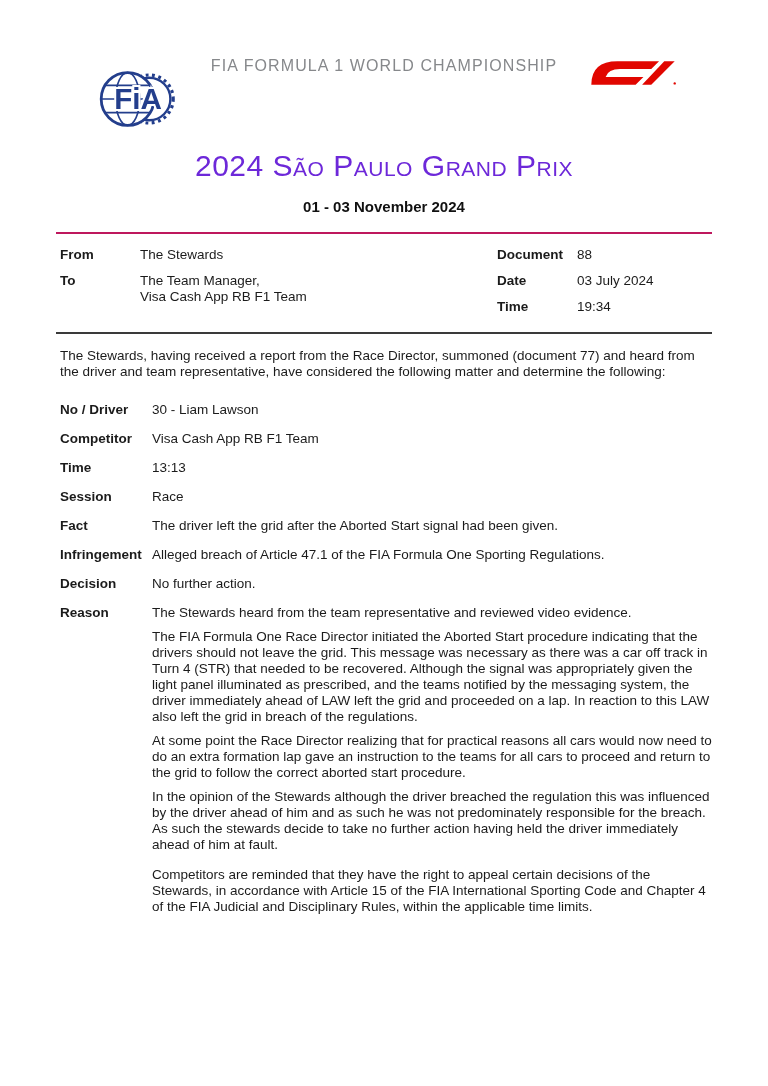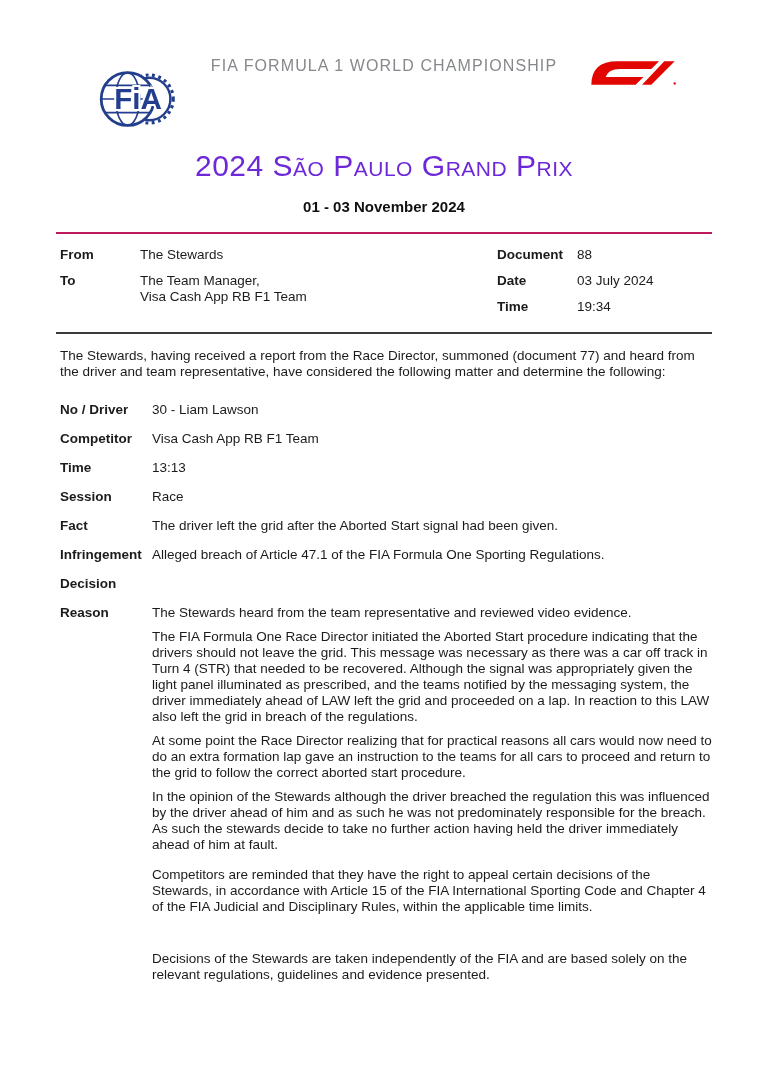--- a/index.html
+++ b/index.html
@@ -147,30 +147,30 @@
     <div class="field-row">
       <div class="field-label">Fact</div>
       <div class="field-value">The driver left the grid after the Aborted Start signal had been given.</div>
     </div>
     <div class="field-row">
       <div class="field-label">Infringement</div>
       <div class="field-value">Alleged breach of Article 47.1 of the FIA Formula One Sporting Regulations.</div>
     </div>
     <div class="field-row">
       <div class="field-label">Decision</div>
+      <div class="field-value">No further action.</div>
     </div>
     <div class="field-row">
       <div class="field-label">Reason</div>
       <div class="field-value">
         <p>The Stewards heard from the team representative and reviewed video evidence.</p>
         <p>The FIA Formula One Race Director initiated the Aborted Start procedure indicating that the drivers should not leave the grid. This message was necessary as there was a car off track in Turn 4 (STR) that needed to be recovered. Although the signal was appropriately given the light panel illuminated as prescribed, and the teams notified by the messaging system, the driver immediately ahead of LAW left the grid and proceeded on a lap. In reaction to this LAW also left the grid in breach of the regulations.</p>
         <p>At some point the Race Director realizing that for practical reasons all cars would now need to do an extra formation lap gave an instruction to the teams for all cars to proceed and return to the grid to follow the correct aborted start procedure.</p>
         <p>In the opinion of the Stewards although the driver breached the regulation this was influenced by the driver ahead of him and as such he was not predominately responsible for the breach. As such the stewards decide to take no further action having held the driver immediately ahead of him at fault.</p>
       </div>
     </div>
   </div>
 
   <div class="closing">
     <p>Competitors are reminded that they have the right to appeal certain decisions of the Stewards, in accordance with Article 15 of the FIA International Sporting Code and Chapter 4 of the FIA Judicial and Disciplinary Rules, within the applicable time limits.</p>
-    <p class="closing-second">Decisions of the Stewards are taken independently of the FIA and are based solely on the relevant regulations, guidelines and evidence presented.</p>
   </div>
 
 </div>
 
 </body></html>

